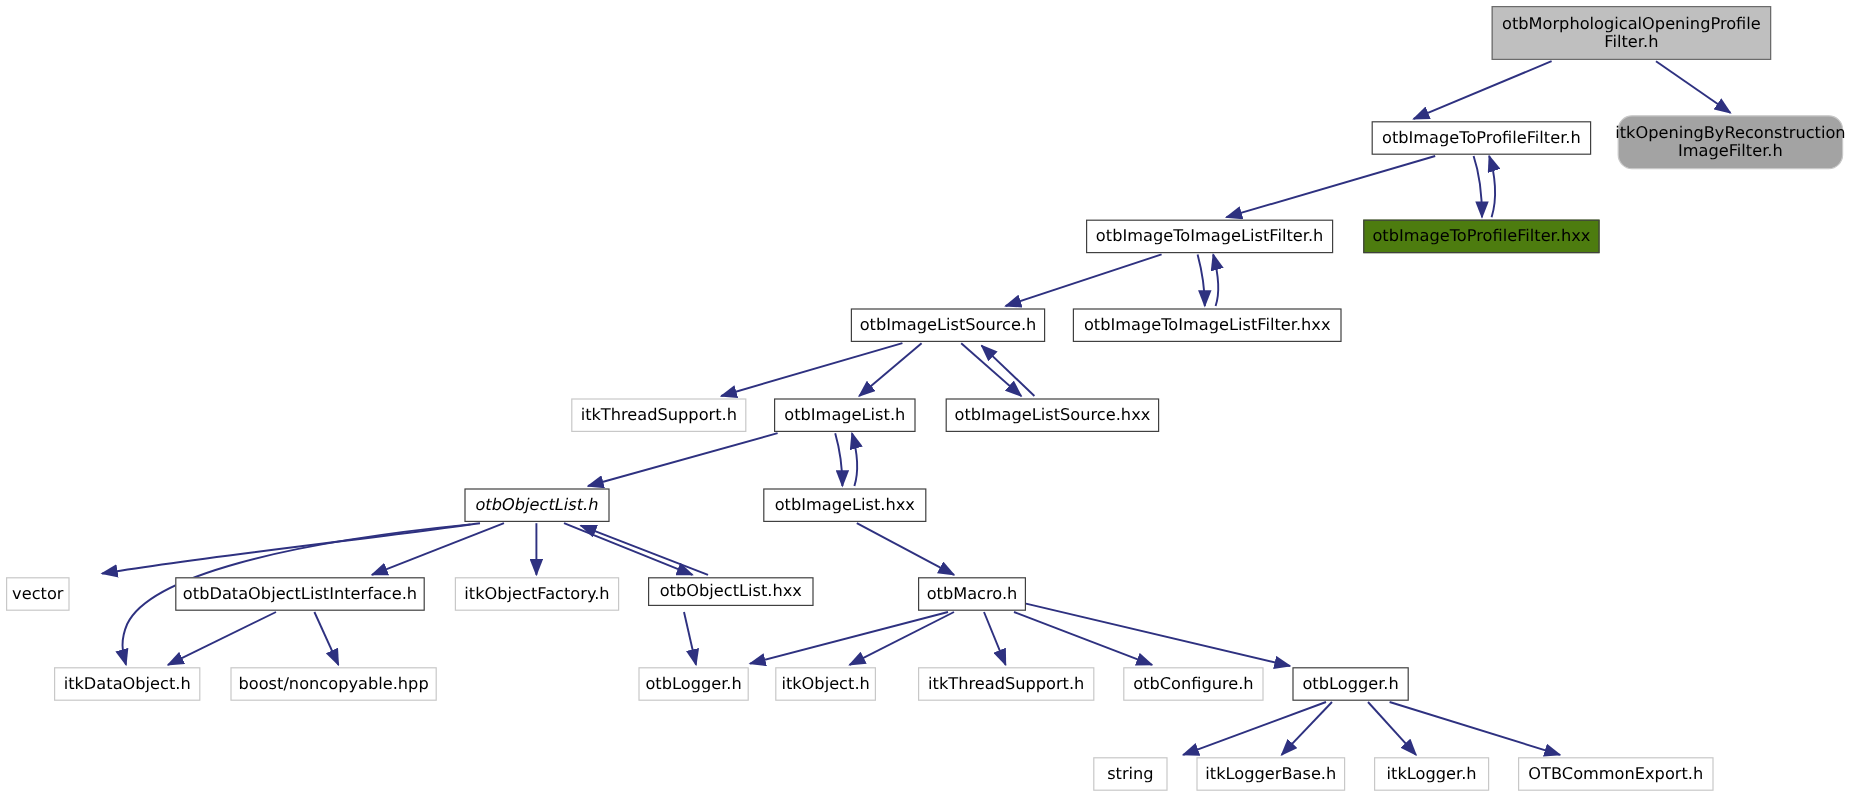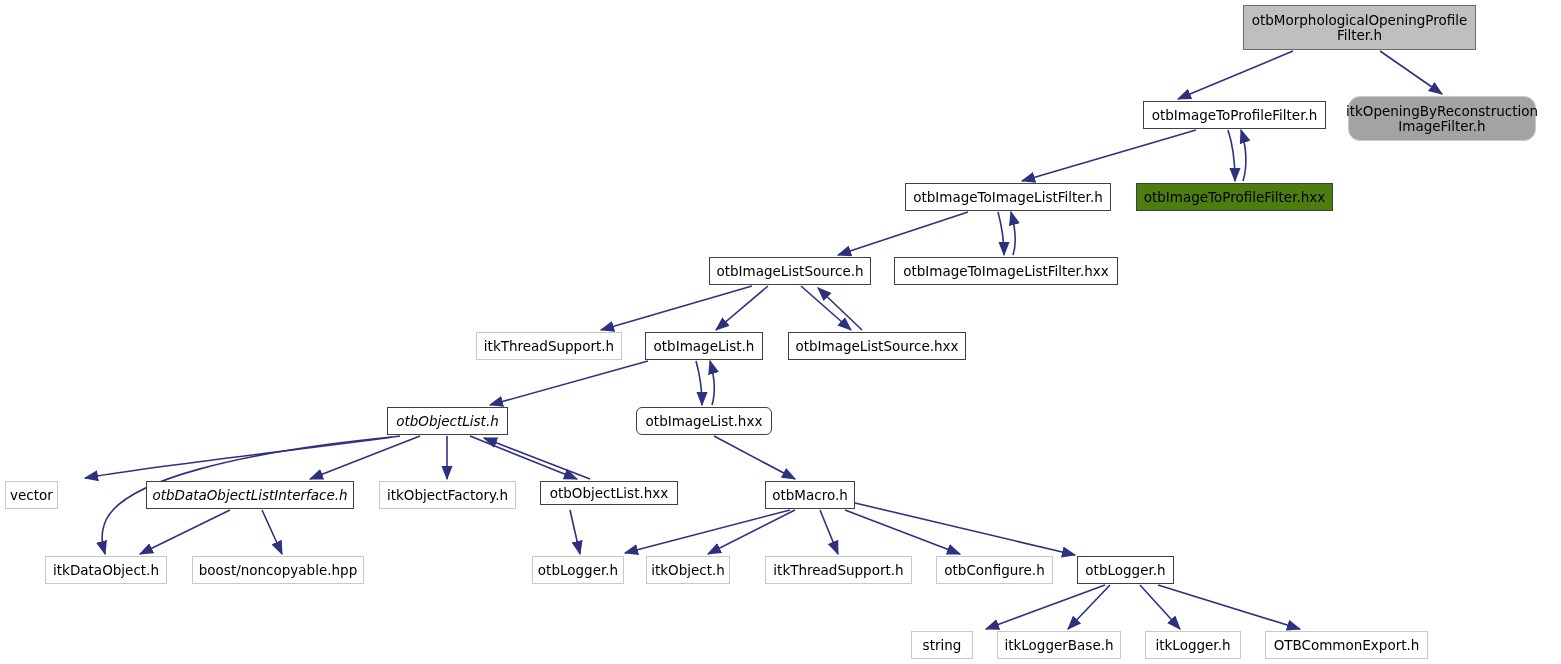--- a/index.html
+++ b/index.html
@@ -90,23 +90,23 @@
       <div class="node external" style="left: 1348px; top: 96px; width: 188px; height: 45px; background: #a3a3a3; border-color: rgb(200, 200, 200); color: rgb(0, 0, 0); border-radius: 12px;">itkOpeningByReconstruction
 ImageFilter.h</div>
       <div class="node internal" style="left: 905px; top: 183px; width: 206px; height: 28px; background: rgb(255, 255, 255); border-color: rgb(64, 64, 64); color: rgb(0, 0, 0);">otbImageToImageListFilter.h</div>
       <div class="node internal" style="left: 1136px; top: 183px; width: 197px; height: 28px; background: #4d7c0f; border-color: rgb(64, 64, 64); color: rgb(0, 0, 0);">otbImageToProfileFilter.hxx</div>
       <div class="node internal" style="left: 709px; top: 257px; width: 162px; height: 28px; background: rgb(255, 255, 255); border-color: rgb(64, 64, 64); color: rgb(0, 0, 0);">otbImageListSource.h</div>
       <div class="node internal" style="left: 894px; top: 257px; width: 224px; height: 28px; background: rgb(255, 255, 255); border-color: rgb(64, 64, 64); color: rgb(0, 0, 0);">otbImageToImageListFilter.hxx</div>
       <div class="node external" style="left: 476px; top: 332px; width: 146px; height: 28px; background: rgb(255, 255, 255); border-color: rgb(200, 200, 200); color: rgb(0, 0, 0);">itkThreadSupport.h</div>
       <div class="node internal" style="left: 645px; top: 332px; width: 118px; height: 28px; background: rgb(255, 255, 255); border-color: rgb(64, 64, 64); color: rgb(0, 0, 0);">otbImageList.h</div>
       <div class="node internal" style="left: 788px; top: 332px; width: 178px; height: 28px; background: rgb(255, 255, 255); border-color: rgb(64, 64, 64); color: rgb(0, 0, 0);">otbImageListSource.hxx</div>
       <div class="node internal" style="left: 387px; top: 407px; width: 121px; height: 28px; background: rgb(255, 255, 255); border-color: rgb(64, 64, 64); color: rgb(0, 0, 0); font-style: italic;">otbObjectList.h</div>
-      <div class="node internal" style="left: 636px; top: 407px; width: 136px; height: 28px; background: rgb(255, 255, 255); border-color: rgb(64, 64, 64); color: rgb(0, 0, 0); border-radius: 6px;">otbImageList.hxx</div>
+      <div class="node internal" style="left: 636px; top: 407px; width: 136px; height: 28px; background: rgb(255, 255, 255); border-color: rgb(64, 64, 64); color: rgb(0, 0, 0);">otbImageList.hxx</div>
       <div class="node external" style="left: 5px; top: 481px; width: 53px; height: 28px; background: rgb(255, 255, 255); border-color: rgb(200, 200, 200); color: rgb(0, 0, 0);">vector</div>
-      <div class="node internal" style="left: 146px; top: 481px; width: 208px; height: 28px; background: rgb(255, 255, 255); border-color: rgb(64, 64, 64); color: rgb(0, 0, 0); font-style: italic;">otbDataObjectListInterface.h</div>
+      <div class="node internal" style="left: 146px; top: 481px; width: 208px; height: 28px; background: rgb(255, 255, 255); border-color: rgb(64, 64, 64); color: rgb(0, 0, 0);">otbDataObjectListInterface.h</div>
       <div class="node external" style="left: 379px; top: 481px; width: 137px; height: 28px; background: rgb(255, 255, 255); border-color: rgb(200, 200, 200); color: rgb(0, 0, 0);">itkObjectFactory.h</div>
       <div class="node internal" style="left: 540px; top: 481px; width: 138px; height: 24px; background: rgb(255, 255, 255); border-color: rgb(64, 64, 64); color: rgb(0, 0, 0);">otbObjectList.hxx</div>
       <div class="node internal" style="left: 765px; top: 481px; width: 90px; height: 28px; background: rgb(255, 255, 255); border-color: rgb(64, 64, 64); color: rgb(0, 0, 0);">otbMacro.h</div>
       <div class="node external" style="left: 45px; top: 556px; width: 122px; height: 28px; background: rgb(255, 255, 255); border-color: rgb(200, 200, 200); color: rgb(0, 0, 0);">itkDataObject.h</div>
       <div class="node external" style="left: 192px; top: 556px; width: 172px; height: 28px; background: rgb(255, 255, 255); border-color: rgb(200, 200, 200); color: rgb(0, 0, 0);">boost/noncopyable.hpp</div>
       <div class="node external" style="left: 532px; top: 556px; width: 92px; height: 28px; background: rgb(255, 255, 255); border-color: rgb(200, 200, 200); color: rgb(0, 0, 0);">otbLogger.h</div>
       <div class="node external" style="left: 646px; top: 556px; width: 84px; height: 28px; background: rgb(255, 255, 255); border-color: rgb(200, 200, 200); color: rgb(0, 0, 0);">itkObject.h</div>
       <div class="node external" style="left: 765px; top: 556px; width: 147px; height: 28px; background: rgb(255, 255, 255); border-color: rgb(200, 200, 200); color: rgb(0, 0, 0);">itkThreadSupport.h</div>
       <div class="node external" style="left: 936px; top: 556px; width: 117px; height: 28px; background: rgb(255, 255, 255); border-color: rgb(200, 200, 200); color: rgb(0, 0, 0);">otbConfigure.h</div>
       <div class="node internal" style="left: 1077px; top: 556px; width: 97px; height: 28px; background: rgb(255, 255, 255); border-color: rgb(64, 64, 64); color: rgb(0, 0, 0);">otbLogger.h</div>

